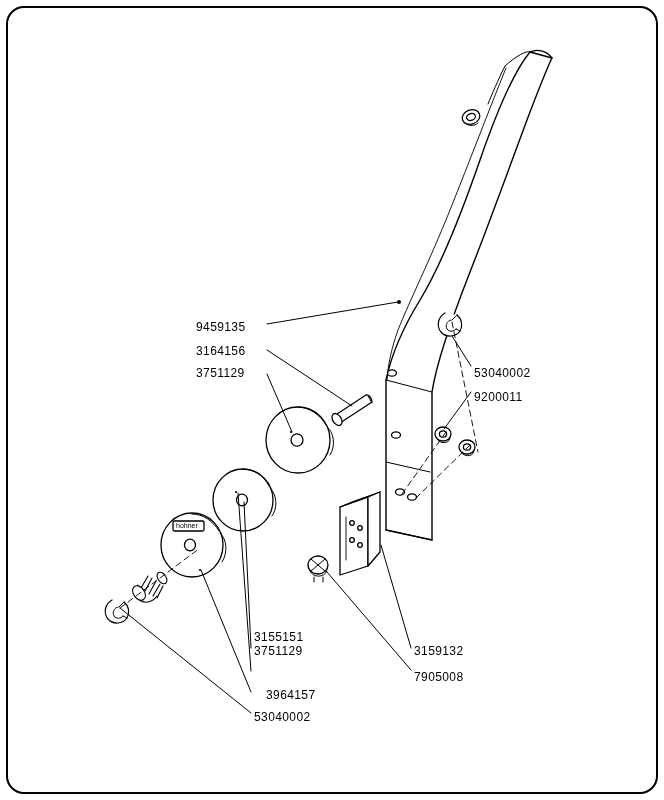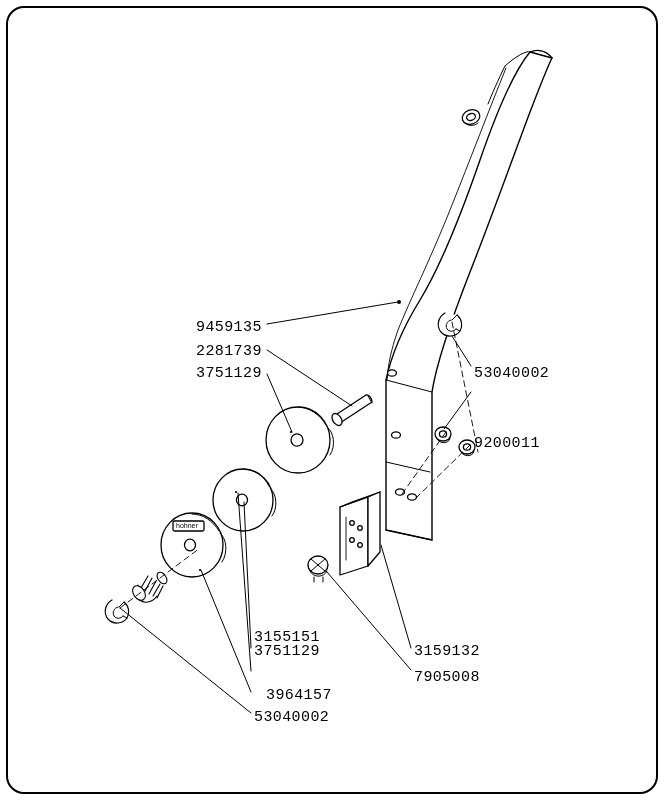--- a/index.html
+++ b/index.html
@@ -29,22 +29,22 @@
   }
   #svg-layer {
     position: absolute;
     left: 0;
     top: 0;
     width: 664px;
     height: 800px;
   }
   .callout {
     position: absolute;
-    font-size: 15px;
-    font-family: Liberation Mono, monospace;
+    font-size: 12px;
+    font-family: Liberation Sans, sans-serif;
     color: #000000;
     letter-spacing: 0.4px;
     white-space: nowrap;
     line-height: 15px;
   }
   .logo-text {
     position: absolute;
     font-size: 7px;
     font-family: "Liberation Sans", sans-serif;
     color: #000000;
@@ -216,24 +216,24 @@
 
         <path d="M411 670 L 327 572"></path>
       </g>
 
     </g>
   </svg>
 
   <div class="logo-text" style="left:176px; top:522px;">hohner</div>
 
   <div class="callout" style="left:196px; top:320px;">9459135</div>
-  <div class="callout" style="left:196px; top:344px;">2281739</div>
+  <div class="callout" style="left:196px; top:344px;">3164156</div>
   <div class="callout" style="left:196px; top:366px;">3751129</div>
   <div class="callout" style="left:474px; top:366px;">53040002</div>
-  <div class="callout" style="left:474px; top:390px;margin-top:46px;">9200011</div>
+  <div class="callout" style="left:474px; top:390px;">9200011</div>
   <div class="callout" style="left:254px; top:644px;">3751129</div>
   <div class="callout" style="left:254px; top:630px;">3155151</div>
   <div class="callout" style="left:254px; top:688px;margin-left:12px;">3964157</div>
   <div class="callout" style="left:254px; top:710px;">53040002</div>
   <div class="callout" style="left:414px; top:644px;text-align:right;">3159132</div>
   <div class="callout" style="left:414px; top:670px;">7905008</div>
 
 </div>
 
 </body></html>

